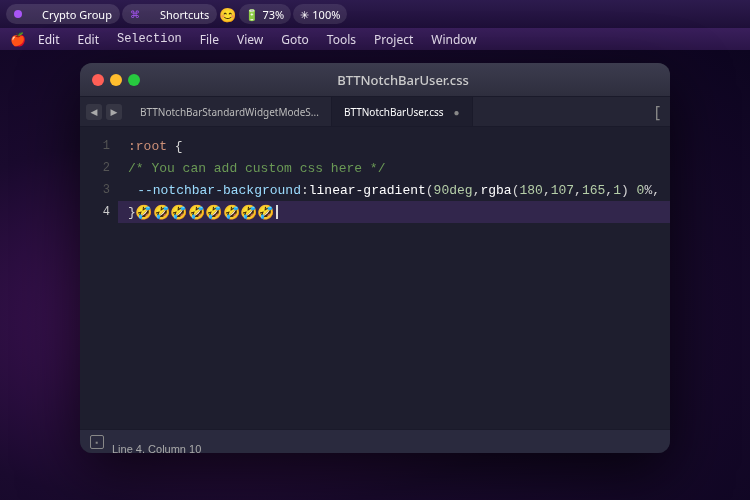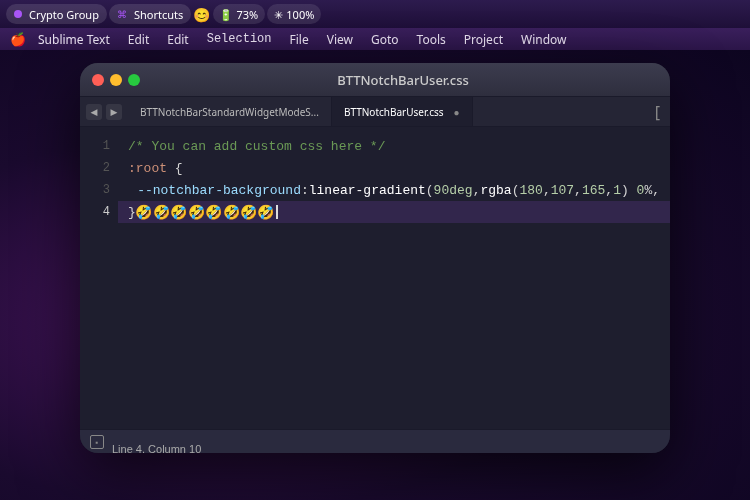--- a/index.html
+++ b/index.html
@@ -22,21 +22,21 @@
       gap: 4px;
     }
     .menubar-left {
       display: flex;
       align-items: center;
       gap: 2px;
     }
     .menu-pill {
       display: flex;
       align-items: center;
-      gap: 7px;
+      gap: 20px;
       background: rgba(255,255,255,0.12);
       border-radius: 12px;
       padding: 2px 8px;
       height: 20px;
       font-size: 11px;
       color: #fff;
       cursor: pointer;
     }
     .menu-pill .dot {
       width: 8px; height: 8px;
@@ -114,21 +114,21 @@
       justify-content: center;
       padding-top: 8px;
       position: relative;
     }
 
     
     .editor-window {
       width: 590px;
       height: 390px;
       background: #1e1e2e;
-      border-radius: 18px;
+      border-radius: 12px;
       box-shadow: 0 20px 60px rgba(0,0,0,0.7);
       display: flex;
       flex-direction: column;
       overflow: hidden;
       margin-top: 5px;
     }
 
     
     .title-bar {
       height: 34px;
@@ -329,21 +329,20 @@
     <div class="menu-pill-sun">
       <span style="font-size:11px;">✳</span>
       <span>100%</span>
     </div>
   </div>
   <div class="menubar-spacer"></div>
 </div>
 
 <div class="appbar">
   <div class="appbar-apple">🍎</div>
-  <div class="appbar-item">Sublime Text</div>
   <div class="appbar-item">Edit</div>
   <div class="appbar-item">Edit</div>
   <div class="appbar-item active">Selection</div>
   <div class="appbar-item">File</div>
   <div class="appbar-item">View</div>
   <div class="appbar-item">Goto</div>
   <div class="appbar-item">Tools</div>
   <div class="appbar-item">Project</div>
   <div class="appbar-item">Window</div>
 </div>
@@ -379,24 +378,24 @@
 
     <div class="code-area">
       <div class="line-numbers">
         <div class="line-num">1</div>
         <div class="line-num">2</div>
         <div class="line-num">3</div>
         <div class="line-num active">4</div>
       </div>
       <div class="code-content">
         <div class="code-line">
-          <span class="c-comment">/* You can add custom css here */</span>
+          <span class="c-selector">:root</span>&nbsp;<span class="c-brace">{</span>
         </div>
         <div class="code-line">
-          <span class="c-selector">:root</span>&nbsp;<span class="c-brace">{</span>
+          <span class="c-comment">/* You can add custom css here */</span>
         </div>
         <div class="code-line">
           <span style="display:inline-block;width:20px"></span><span class="c-property">--notchbar-background</span><span class="c-colon">: </span><span class="c-func">linear-gradient</span><span class="c-paren">(</span><span class="c-number">90deg</span><span class="c-comma">, </span><span class="c-func">rgba</span><span class="c-paren">(</span><span class="c-number">180</span><span class="c-comma">,</span><span class="c-number">107</span><span class="c-comma">,</span><span class="c-number">165</span><span class="c-comma">,</span><span class="c-number">1</span><span class="c-paren">)</span>&nbsp;<span class="c-number">0</span><span class="c-unit">%</span><span class="c-comma">,</span>
         </div>
         <div class="code-line highlighted">
           <span class="c-brace">}</span>
             <span class="c-emoji">🤣🤣🤣🤣🤣🤣🤣🤣</span>
             <span class="c-cursor"></span>
         </div>
       </div>

